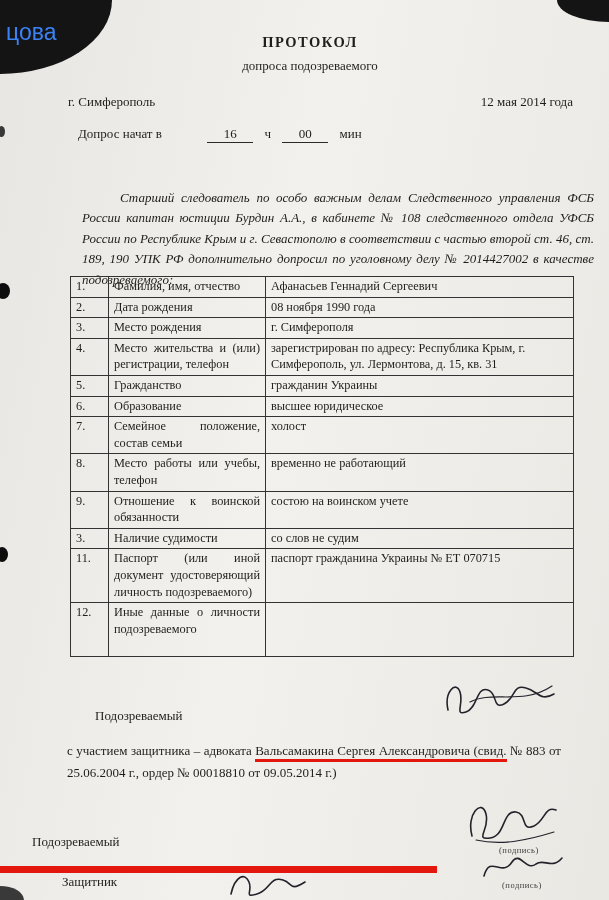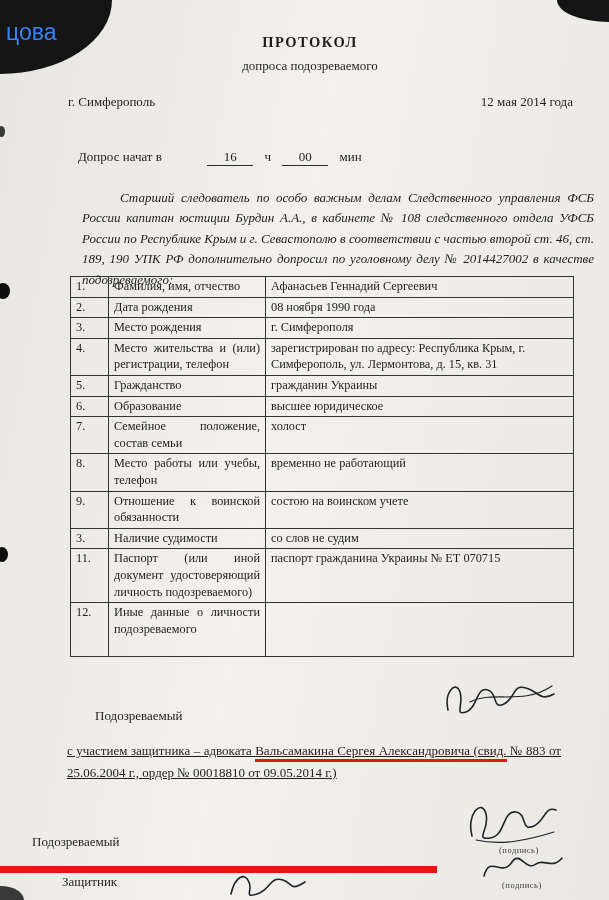--- a/index.html
+++ b/index.html
@@ -27,21 +27,21 @@
   .doc-subtitle{
     position:absolute;top:58px;left:60px;width:500px;text-align:center;font-size:13px;
   }
   .city-date{
     position:absolute;top:94px;left:68px;width:505px;
     display:flex;justify-content:space-between;font-size:13px;
   }
   .time-line{position:absolute;left:78px;font-size:13px;white-space:nowrap;}
   .time-1{top:126px;}
   .time-2{top:149px;}
-  .tl-label{display:inline-block;width:118px;margin-top:23px;}
+  .tl-label{display:inline-block;width:118px;}
   .slot{
     display:inline-block;min-width:46px;text-align:center;
     border-bottom:1px solid #2a2a2a;margin:0 8px;line-height:1.15;
   }
   .unit{display:inline-block;}
   
   .intro{
     position:absolute;top:171px;left:65px;width:512px;margin:17px;
     font-size:13px;line-height:20.4px;text-align:justify;text-indent:38px;font-style:italic;
   }
@@ -58,21 +58,21 @@
   .c-label{width:157px;}
   .c-value{width:308px;}
   .td-num{padding-left:8px;}
   .td-label{text-align:justify;margin-left:30px;}
   .info-table tr:nth-child(11) .td-label{min-height:80px;}
   .info-table tr:nth-child(12) td{height:50px;}
   
   .suspect-1{position:absolute;top:708px;left:95px;font-size:13px;}
   .defender-par{
     position:absolute;top:740px;left:67px;width:494px;margin:0;
-    font-size:13px;line-height:22px;text-align:justify;text-decoration:underline;
+    font-size:13px;line-height:22px;text-align:justify;
   }
   .red-underline{
     border-bottom:3px solid var(--accent-red);
     padding-bottom:1px;
   }
   .tech-line{
     position:absolute;top:793px;left:67px;width:494px;margin:0;
     font-size:13px;text-indent:33px;
   }
   .suspect-2{position:absolute;top:834px;left:32px;font-size:13px;}

